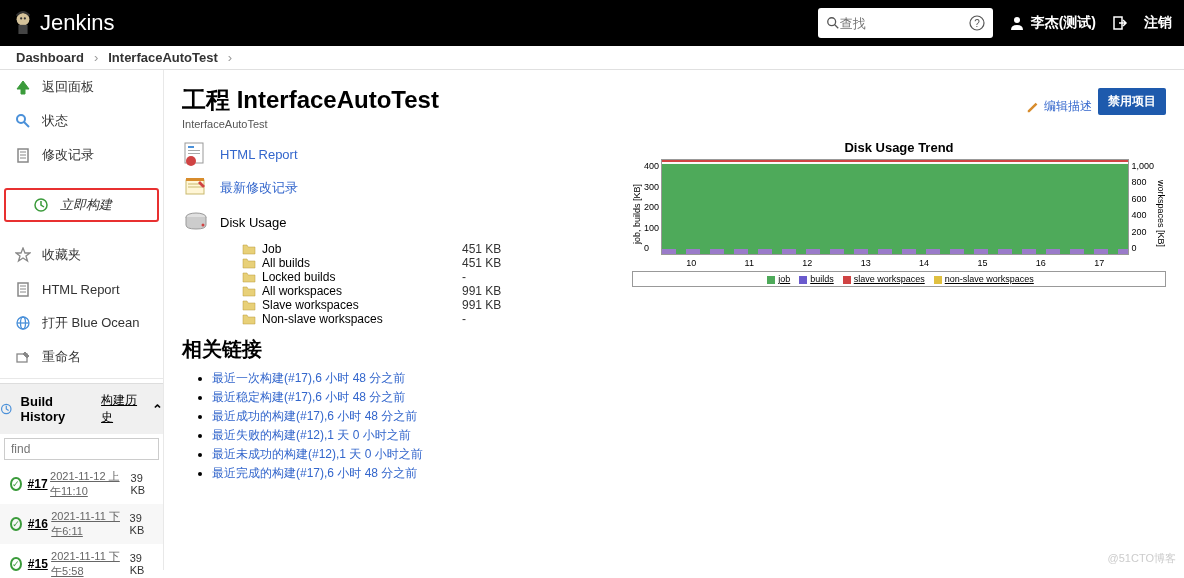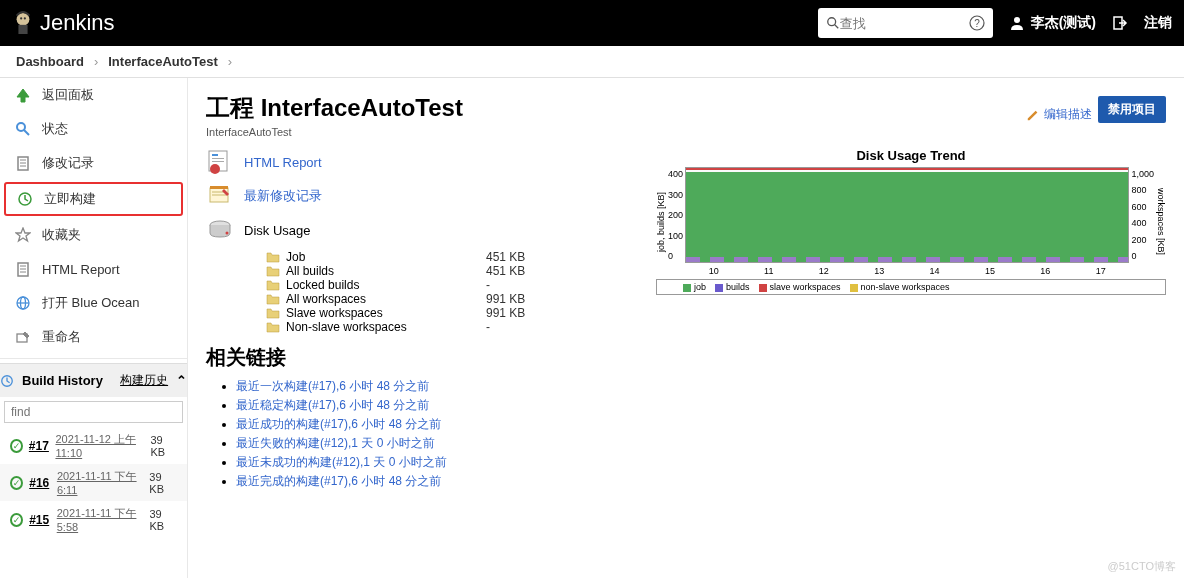--- a/index.html
+++ b/index.html
@@ -7,27 +7,27 @@
 .header { background: #000; height: 46px; display: flex; align-items: center; padding: 0 12px; color: #fff; }
 .logo-wrap { display: flex; align-items: center; gap: 6px; }
 .logo-img { width: 22px; height: 26px; }
 .logo-text { font-weight: normal; font-size: 22px; }
 .header-spacer { flex: 1; }
 .search-wrap { background: #fff; border-radius: 3px; display: flex; align-items: center; padding: 4px 8px; width: 175px; height: 30px; }
 .search-input { border: none; outline: none; width: 120px; font-size: 13px; }
 .help-icon { margin-left: auto; }
 .user-wrap { display: flex; align-items: center; gap: 6px; margin-left: 16px; font-weight: bold; font-size: 14px; }
 .logout-wrap { display: flex; align-items: center; gap: 16px; margin-left: 16px; font-weight: bold; font-size: 14px; }
-.breadcrumb { height: 32px; border-bottom: 1px solid #e0e0e0; display: flex; align-items: center; padding: 0 16px; font-size: 13px; }
+.breadcrumb { height: 24px; border-bottom: 1px solid #e0e0e0; display: flex; align-items: center; padding: 0 16px; font-size: 13px; }
 .breadcrumb a { color: #333; text-decoration: none; font-weight: bold; }
 .bc-sep { margin: 0 10px; color: #999; }
 .main { display: flex; height: calc(578px - 46px - 32px); }
-.sidebar { width: 188px; border-right: 1px solid #e8e8e8; display: flex; flex-direction: column; }
+.sidebar { width: 164px; border-right: 1px solid #e8e8e8; display: flex; flex-direction: column; justify-content: space-between; }
 .side-item { display: flex; align-items: center; gap: 10px; padding: 8px 14px; font-size: 13px; color: #333; cursor: pointer; }
-.side-item.highlighted { border: 2px solid #e83030; border-radius: 3px; margin: 2px 4px; padding: 6px 10px; }
+.side-item.highlighted { border: 2px solid #e83030; border-radius: 3px; margin: 16px 4px; padding: 6px 26px; font-style: italic; }
 .side-divider { border-top: 1px solid #e8e8e8; margin: 4px 0; }
 .side-icon { width: 18px; height: 18px; display: inline-flex; align-items: center; justify-content: center; font-size: 14px; }
 .history-header { background: #f0f0f0; padding: 8px 0; display: flex; align-items: center; font-size: 13px; font-weight: bold; gap: 8px; border-top: 1px solid #ddd; }
 .history-header .link { margin-left: auto; font-weight: normal; text-decoration: underline; font-size: 12px; }
 .find-input { margin: 4px; width: calc(100% - 8px); border: 1px solid #ccc; padding: 3px 6px; font-size: 12px; }
 .build-row { display: flex; align-items: center; padding: 5px 10px; font-size: 12px; cursor: pointer; }
 .build-row.alt { background: #f7f7f7; }
 .build-status { width: 14px; height: 14px; border-radius: 50%; border: 2px solid; margin-right: 6px; display: inline-flex; align-items: center; justify-content: center; font-size: 9px; }
 .status-ok { border-color: #3b9b3b; color: #3b9b3b; }
 .build-num { text-decoration: underline; font-weight: bold; width: 30px; }
@@ -57,21 +57,21 @@
 .chart-title { text-align: center; font-weight: bold; font-size: 13px; margin-bottom: 4px; }
 .chart-wrap { position: relative; height: 110px; display: flex; }
 .y-left-lbl { font-size: 9px; writing-mode: vertical-rl; transform: rotate(180deg); text-align: center; }
 .y-right-lbl { font-size: 9px; writing-mode: vertical-rl; text-align: center; }
 .y-left-ticks, .y-right-ticks { font-size: 9px; display: flex; flex-direction: column; justify-content: space-between; padding: 2px 2px 16px; }
 .plot { flex: 1; border: 1px solid #999; background: #fafafa; position: relative; margin-bottom: 14px; }
 .plot-green { position: absolute; left: 0; right: 0; bottom: 0; background: #4eaa5a; }
 .plot-purple { position: absolute; left: 0; right: 0; bottom: 0; height: 5px; background: repeating-linear-gradient(90deg, #9a7bc9 0 14px, transparent 14px 24px); }
 .plot-red { position: absolute; left: 0; right: 0; top: 0; height: 2px; background: #d04343; }
 .x-ticks { position: absolute; left: 0; right: 0; bottom: -14px; display: flex; justify-content: space-around; font-size: 9px; }
-.legend { border: 1px solid #999; font-size: 9px; padding: 2px 20px; margin-top: 2px; }
+.legend { border: 1px solid #999; font-size: 9px; padding: 2px 20px; text-align: center; margin-top: 2px; text-decoration: underline; }
 .legend span { margin: 0 3px; }
 .lg-box { display: inline-block; width: 8px; height: 8px; margin-right: 2px; vertical-align: middle; }
 .watermark { position: absolute; right: 8px; bottom: 4px; color: #ccc; font-size: 11px; }
 svg { display: block; }
 </style>
 </head>
 <body>
 
 <div class="header">
   <div class="logo-wrap">

